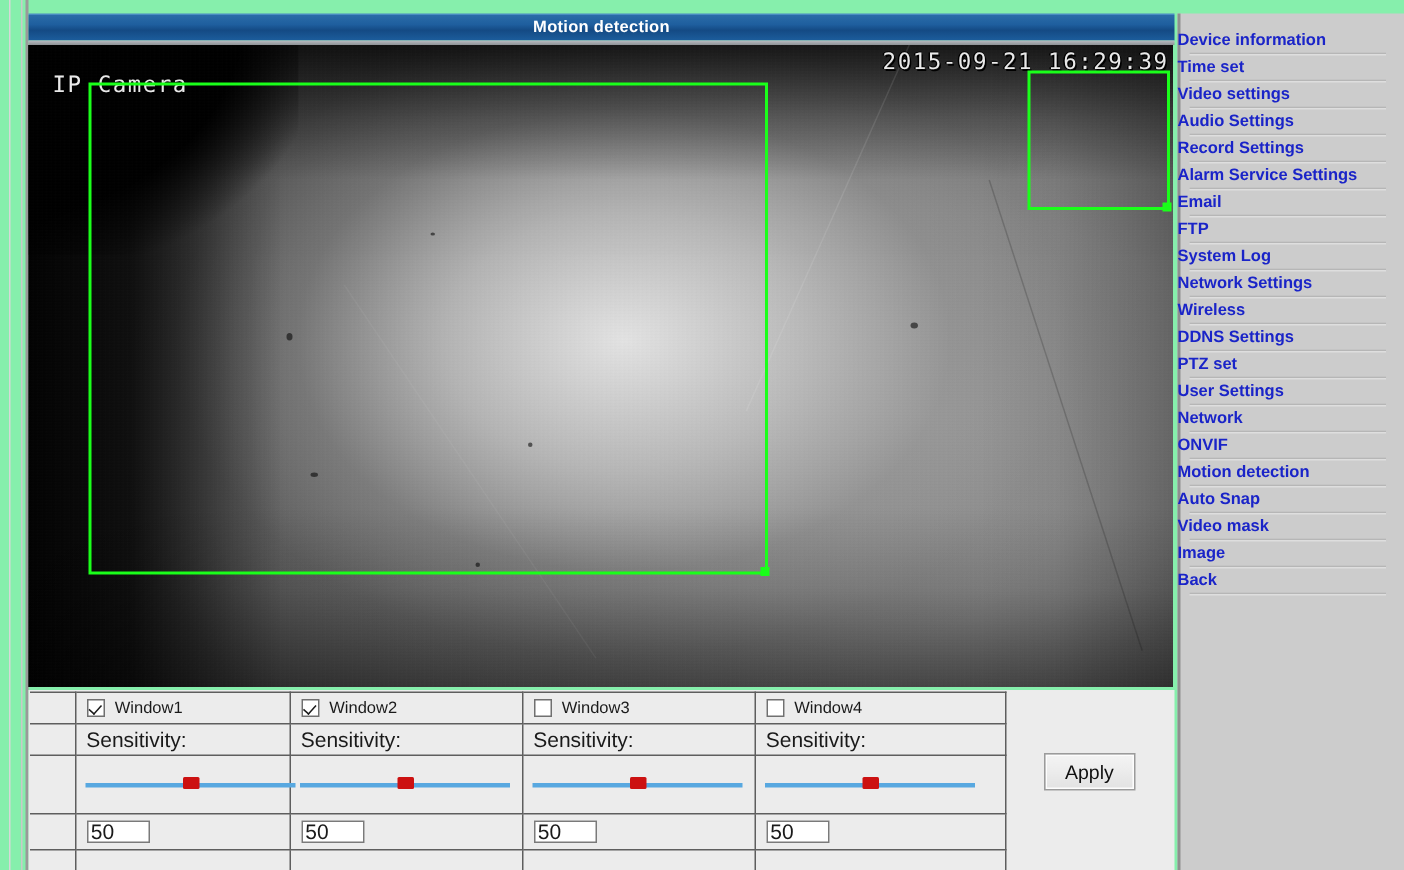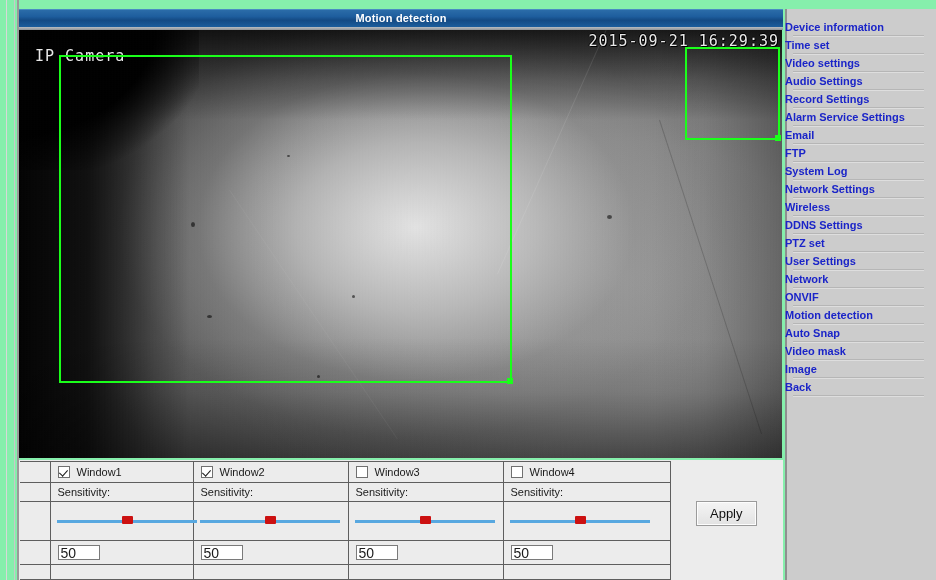--- a/index.html
+++ b/index.html
@@ -255,21 +255,21 @@
   .cbox.checked::after {
     content: "";
     position: absolute;
     left: 2px; top: 1px;
     width: 4px; height: 7px;
     border: solid #1a1a1a;
     border-width: 0 1.6px 1.6px 0;
     transform: rotate(42deg);
   }
   .cb-label { color: #1a1a1a; font-size: 11px; }
-  .sens-label { color: #1a1a1a; font-size: 11px; }
+  .sens-label { color: #1a1a1a; font-size: 14px; }
 
   .slider {
     position: relative;
     height: 28px;
     margin-left: 6px;
     width: 140px;
   }
   .slider .track {
     position: absolute;
     left: 0; top: 13px;

